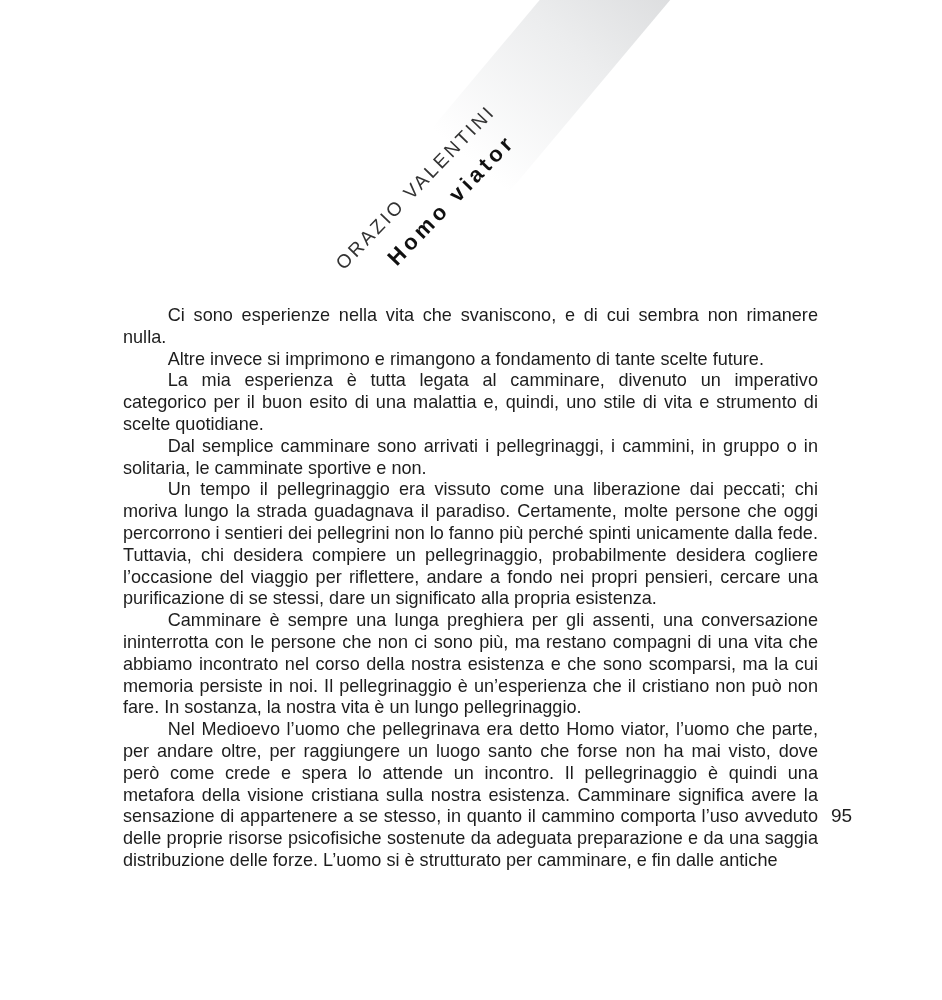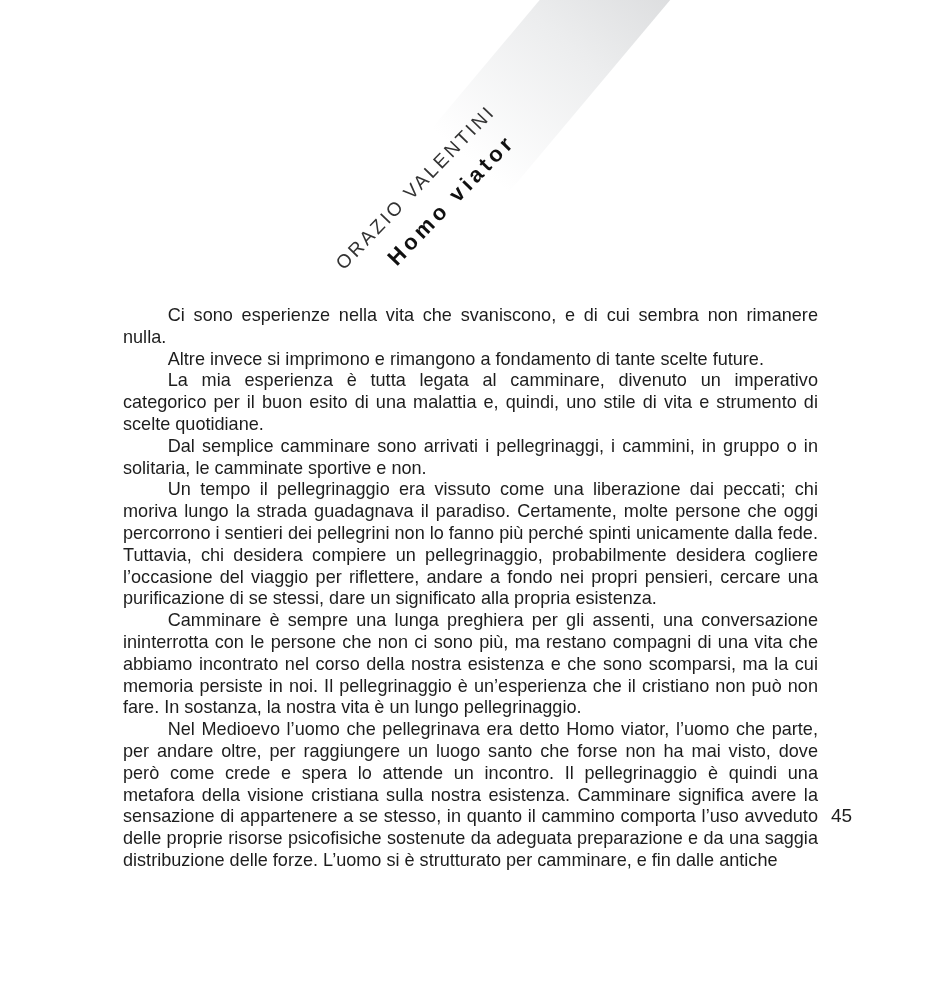--- a/index.html
+++ b/index.html
@@ -99,15 +99,15 @@
   <div class="body-text">
     <p>Ci sono esperienze nella vita che svaniscono, e di cui sembra non rimanere nulla.</p>
     <p>Altre invece si imprimono e rimangono a fondamento di tante scelte future.</p>
     <p>La mia esperienza è tutta legata al camminare, divenuto un imperativo categorico per il buon esito di una malattia e, quindi, uno stile di vita e strumento di scelte quotidiane.</p>
     <p>Dal semplice camminare sono arrivati i pellegrinaggi, i cammini, in gruppo o in solitaria, le camminate sportive e non.</p>
     <p>Un tempo il pellegrinaggio era vissuto come una liberazione dai peccati; chi moriva lungo la strada guadagnava il paradiso. Certamente, molte persone che oggi percorrono i sentieri dei pellegrini non lo fanno più perché spinti unicamente dalla fede. Tuttavia, chi desidera compiere un pellegrinaggio, probabilmente desidera cogliere l’occasione del viaggio per riflettere, andare a fondo nei propri pensieri, cercare una purificazione di se stessi, dare un significato alla propria esistenza.</p>
     <p>Camminare è sempre una lunga preghiera per gli assenti, una conversazione ininterrotta con le persone che non ci sono più, ma restano compagni di una vita che abbiamo incontrato nel corso della nostra esistenza e che sono scomparsi, ma la cui memoria persiste in noi. Il pellegrinaggio è un’esperienza che il cristiano non può non fare. In sostanza, la nostra vita è un lungo pellegrinaggio.</p>
     <p>Nel Medioevo l’uomo che pellegrinava era detto Homo viator, l’uomo che parte, per andare oltre, per raggiungere un luogo santo che forse non ha mai visto, dove però come crede e spera lo attende un incontro. Il pellegrinaggio è quindi una metafora della visione cristiana sulla nostra esistenza. Camminare significa avere la sensazione di appartenere a se stesso, in quanto il cammino comporta l’uso avveduto delle proprie risorse psicofisiche sostenute da adeguata preparazione e da una saggia distribuzione delle forze. L’uomo si è strutturato per camminare, e fin dalle antiche</p>
   </div>
 
-  <div class="page-number">45</div>
+  <div class="page-number">95</div>
 
 </div>
 
 </body></html>

